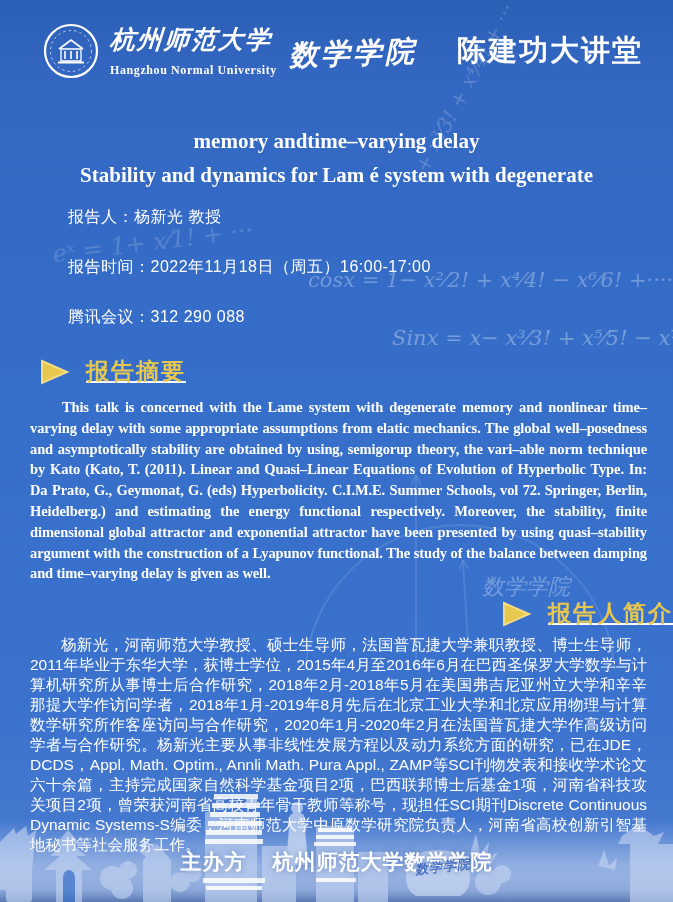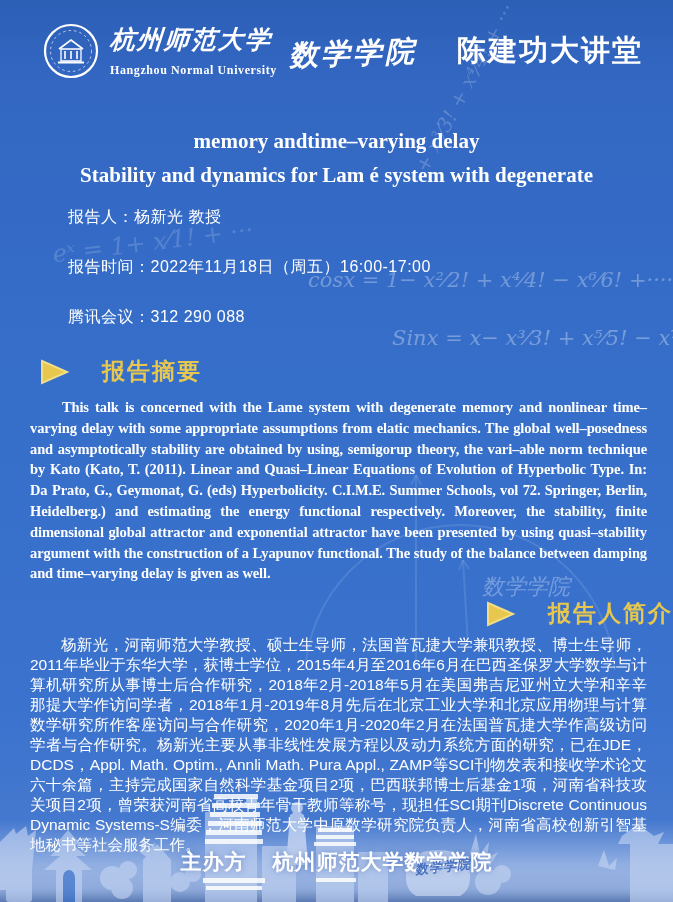--- a/index.html
+++ b/index.html
@@ -15,21 +15,21 @@
   .univ-cn{font-family:"Liberation Serif","DejaVu Serif",serif;font-style:italic;font-weight:bold;font-size:25px;letter-spacing:2px;transform:skewX(-4deg);}
   .univ-en{font-family:"Liberation Serif","DejaVu Serif",serif;font-weight:bold;font-size:12px;letter-spacing:0.6px;margin-top:12px;}
   .school-cn{font-family:"Liberation Serif","DejaVu Serif",serif;font-style:italic;font-weight:bold;font-size:29px;margin-left:12px;margin-top:6px;transform:rotate(-2deg);letter-spacing:3px;}
   .series{margin-left:auto;font-family:"Liberation Serif","DejaVu Serif",serif;font-weight:600;font-size:29px;letter-spacing:2px;}
   
   .title{margin-top:38px;text-align:center;font-family:"Liberation Serif","DejaVu Serif",serif;font-weight:bold;font-size:21px;line-height:34px;position:relative;z-index:3;}
   
   .info{margin:14px 0 0 68px;position:relative;z-index:3;}
   .info-line{font-size:16px;line-height:22px;margin-bottom:28px;font-weight:500;letter-spacing:0.5px;}
   
-  .section-head{display:flex;align-items:center;gap:32px;margin:0 0 0 38px;position:relative;z-index:3;}
+  .section-head{display:flex;align-items:center;gap:16px;margin:0 0 0 38px;position:relative;z-index:3;text-decoration:underline;}
   .section-head.first{margin-top:4px;}
   .section-head.second{margin-top:14px;justify-content:flex-end;}
   .tri{width:32px;height:28px;flex:0 0 auto;}
   .section-label{color:#e7c74e;font-weight:bold;font-size:23px;letter-spacing:2px;}
   
   .abstract{
     margin:10px 26px 0 30px;text-align:justify;text-indent:2.2em;
     font-family:"Liberation Serif","DejaVu Serif",serif;font-weight:bold;
     font-size:14.5px;line-height:20.8px;letter-spacing:-0.1px;position:relative;z-index:3;
   }

